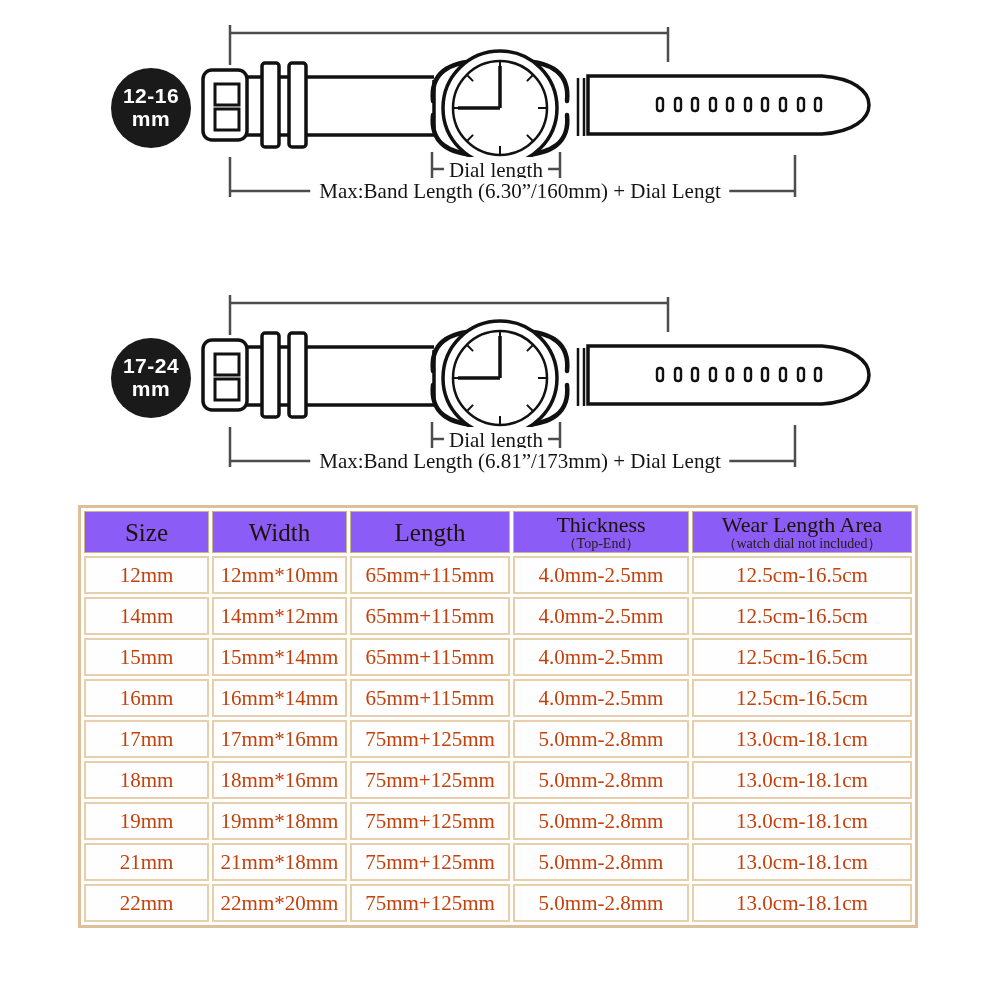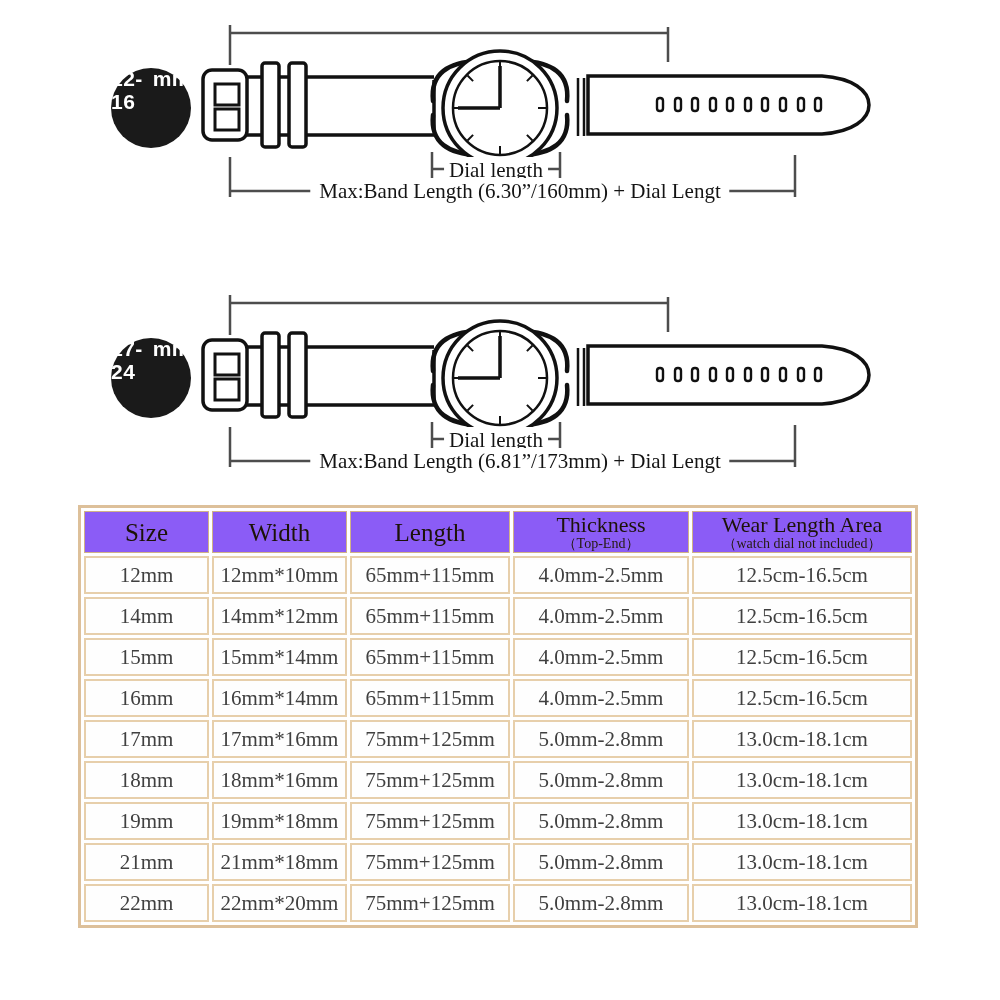--- a/index.html
+++ b/index.html
@@ -3,41 +3,41 @@
 <meta charset="utf-8">
 <style>
   html,body{margin:0;padding:0;background:#fff;}
   #canvas{position:relative;width:1000px;height:1000px;background:#ffffff;overflow:hidden;
           font-family:"Liberation Serif","DejaVu Serif",serif;color:#111;}
 
   
   .diagram{position:absolute;left:0;width:1000px;height:250px;}
   .diagram svg{position:absolute;left:0;top:0;}
   .badge{position:absolute;left:111px;top:68px;width:80px;height:80px;border-radius:50%;
-         background:#1a1a1a;color:#fff;display:flex;flex-direction:row;align-items:flex-start;
+         background:#1a1a1a;color:#fff;display:flex;flex-direction:column;align-items:center;
          justify-content:center;font-family:"Liberation Sans","DejaVu Sans",sans-serif;
          font-weight:bold;font-size:21px;line-height:1.08;letter-spacing:.5px;}
   .lbl{position:absolute;background:#fff;white-space:nowrap;font-size:21px;line-height:26px;
        padding:0 9px;color:#141414;}
   .lbl-min{left:246px;top:20px;}
   .lbl-dial{left:496px;top:157px;transform:translateX(-50%);padding:0 5px;}
   .lbl-max{left:520px;top:178px;transform:translateX(-50%);}
 
   
   .size-table-wrap{position:absolute;left:78px;top:505px;width:828px;}
   table.size-table{width:828px;table-layout:fixed;border-collapse:separate;border-spacing:3.5px;
                    background:#fff;border:3px solid #ddc09a;}
   .size-table th{background:#8b5cf6;border:1px solid #d0b288;padding:1px 0;vertical-align:middle;
                  font-weight:normal;margin-left:39px;}
   .size-table th .main{font-size:25px;line-height:27px;color:#1c1208;}
   .size-table th.small .main{font-size:22px;line-height:23px;}
   .size-table th .sub{font-size:14px;line-height:15px;color:#241a0e;}
   .size-table th .sub:empty{display:none;}
   .size-table td{border:2px solid #e7cfab;background:#fefefe;text-align:center;
-                 font-size:21px;padding:3px 0;height:28px;color:#404040;}
+                 font-size:21px;padding:3px 0;height:28px;color:#c2410c;}
 </style>
 </head>
 <body>
 
 <div id="canvas">
 
   <svg width="0" height="0" style="position:absolute" aria-hidden="true">
     <defs>
       <g id="watch-art">
 

